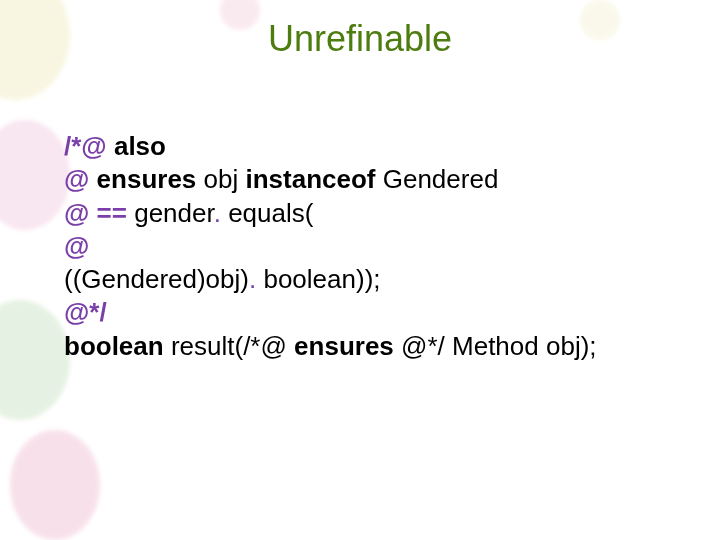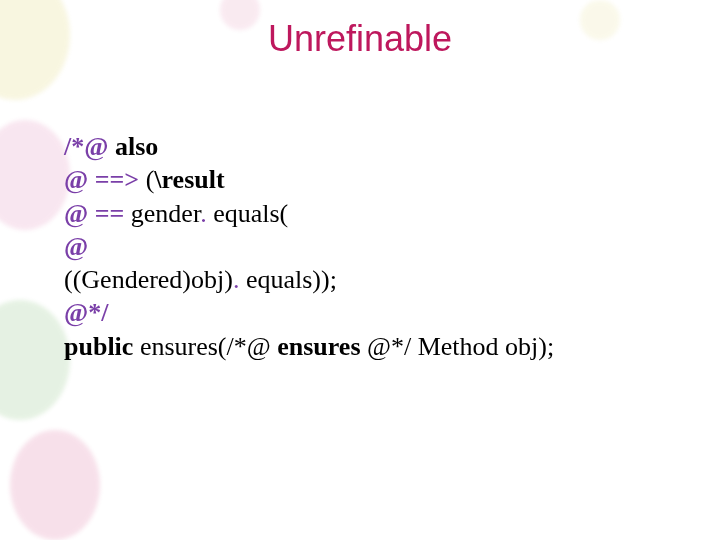--- a/index.html
+++ b/index.html
@@ -30,35 +30,35 @@
   .bg4 { width: 90px; height: 110px; left: 10px; top: 430px; background: #cf3a7a; }
   .bg5 { width: 40px; height: 40px; left: 220px; top: -10px; background: #cf3a7a; opacity:0.1; }
   .bg6 { width: 40px; height: 40px; right: 100px; top: 0px; background: #d4c63a; opacity:0.1; }
 
   .title {
     position: absolute;
     top: 18px;
     left: 0;
     width: 720px;
     text-align: center;
-    color: #be185d;
+    color: #4d7c0f;
     font-family: "Comic Sans MS", "Comic Sans", cursive, sans-serif;
     font-size: 36px;
     line-height: 1.15;
     font-weight: 400;
   }
   .body {
     position: absolute;
     top: 130px;
     left: 64px;
     width: 600px;
     font-size: 26px;
     line-height: 1.28;
     color: #000000;
-    font-family: Liberation Serif, serif;
+    font-family: Liberation Sans, sans-serif;
   }
   .b { font-weight: 700; }
   .purple { color: #7a3fa8; }
 </style>
 </head>
 <body>
 
 <div class="slide">
 
   <div class="bg-shape bg1"></div>
@@ -70,32 +70,32 @@
 
   <div class="title">
     <span>Unrefinable</span><br>
   </div>
 
   <div class="body">
     <div>
       <span class="b purple">/*@ </span><span class="b">also</span>
     </div>
     <div>
-      <span class="b purple">  @        </span><span class="b purple">==&gt;</span><span> (</span><span class="b">\result</span>
+      <span class="b purple">  @   </span><span class="b">ensures</span><span> obj </span><span class="b">instanceof</span><span> Gendered</span>
     </div>
     <div>
       <span class="b purple">  @                 </span><span class="b purple">==</span><span> gender</span><span class="purple">.</span><span> equals(</span>
     </div>
     <div>
       <span class="b purple">  @</span>
     </div>
     <div>
-      <span>((Gendered)obj)</span><span class="purple">.</span><span> equals));</span>
+      <span>((Gendered)obj)</span><span class="purple">.</span><span> boolean));</span>
     </div>
     <div>
       <span class="b purple">  @*/</span>
     </div>
     <div>
-      <span class="b">public</span><span> ensures(/*@ </span><span class="b">ensures</span><span> @*/ Method obj);</span>
+      <span class="b">boolean</span><span> result(/*@ </span><span class="b">ensures</span><span> @*/ Method obj);</span>
     </div>
   </div>
 
 </div>
 
 </body></html>

